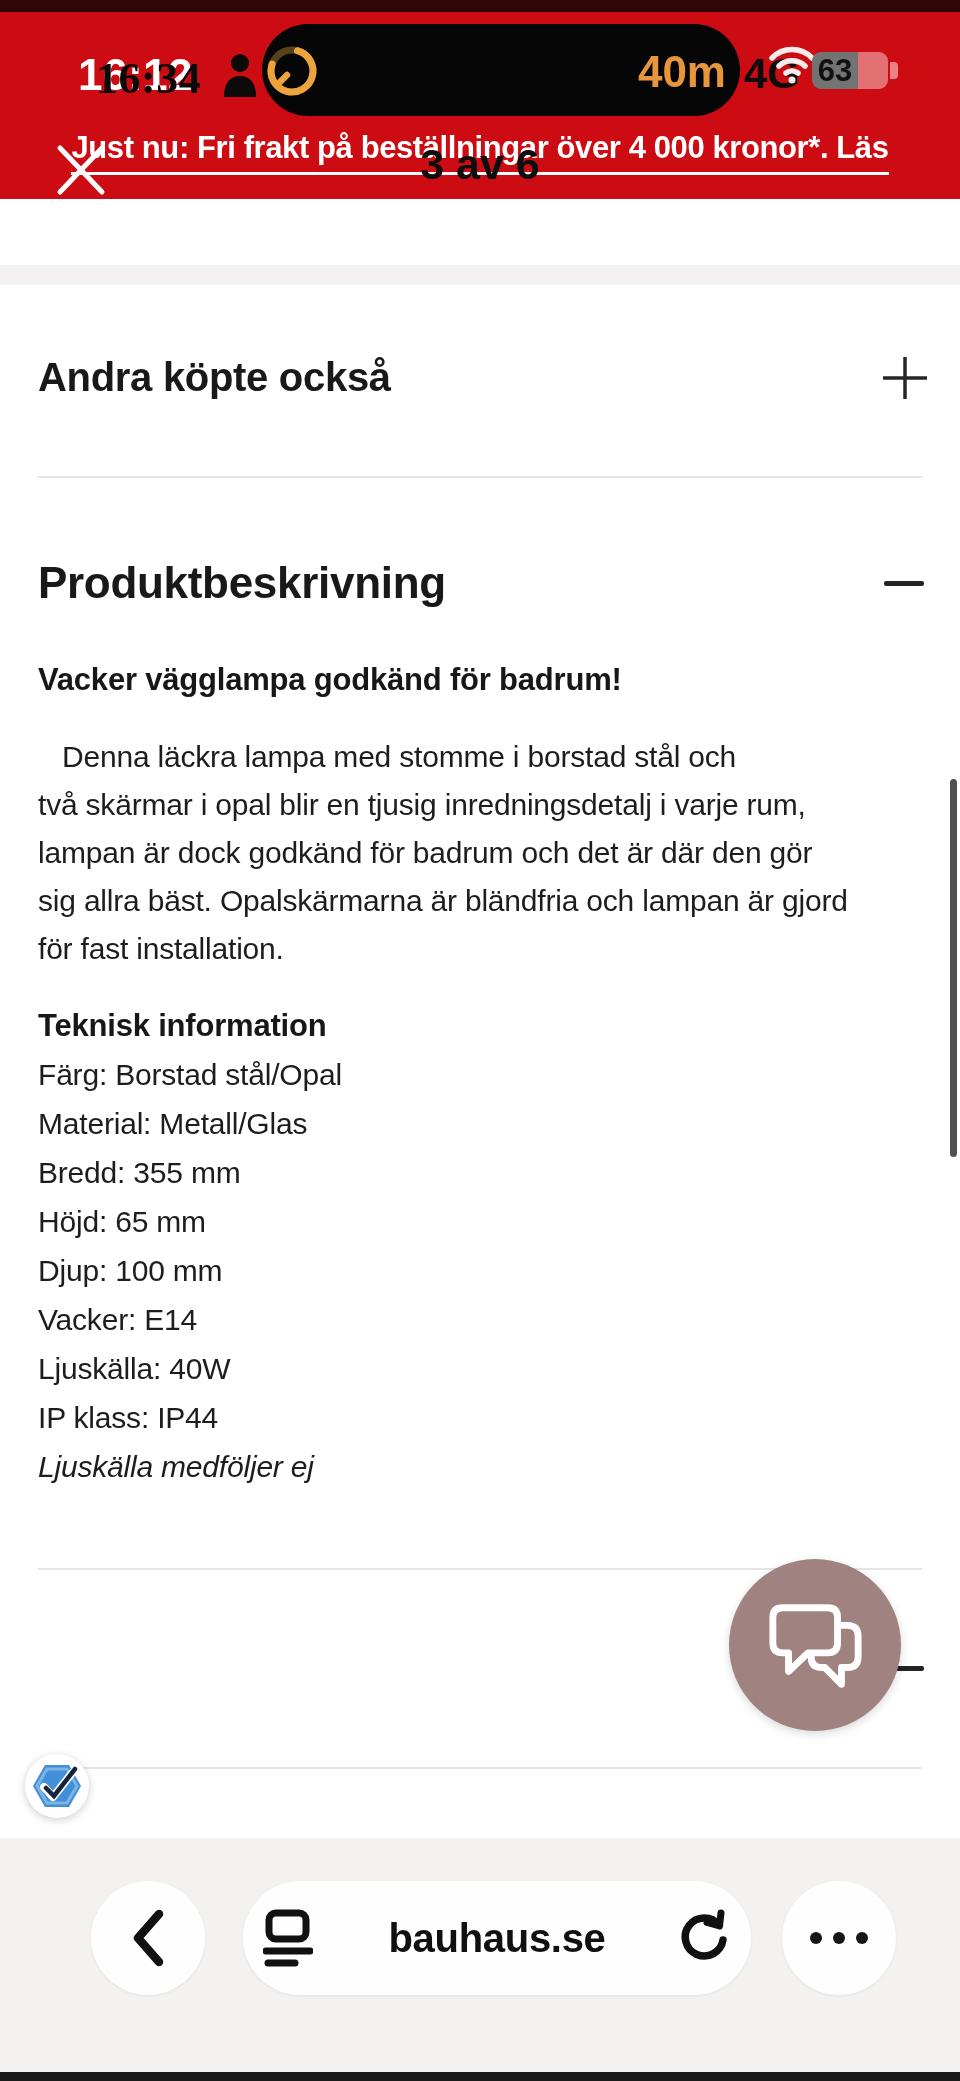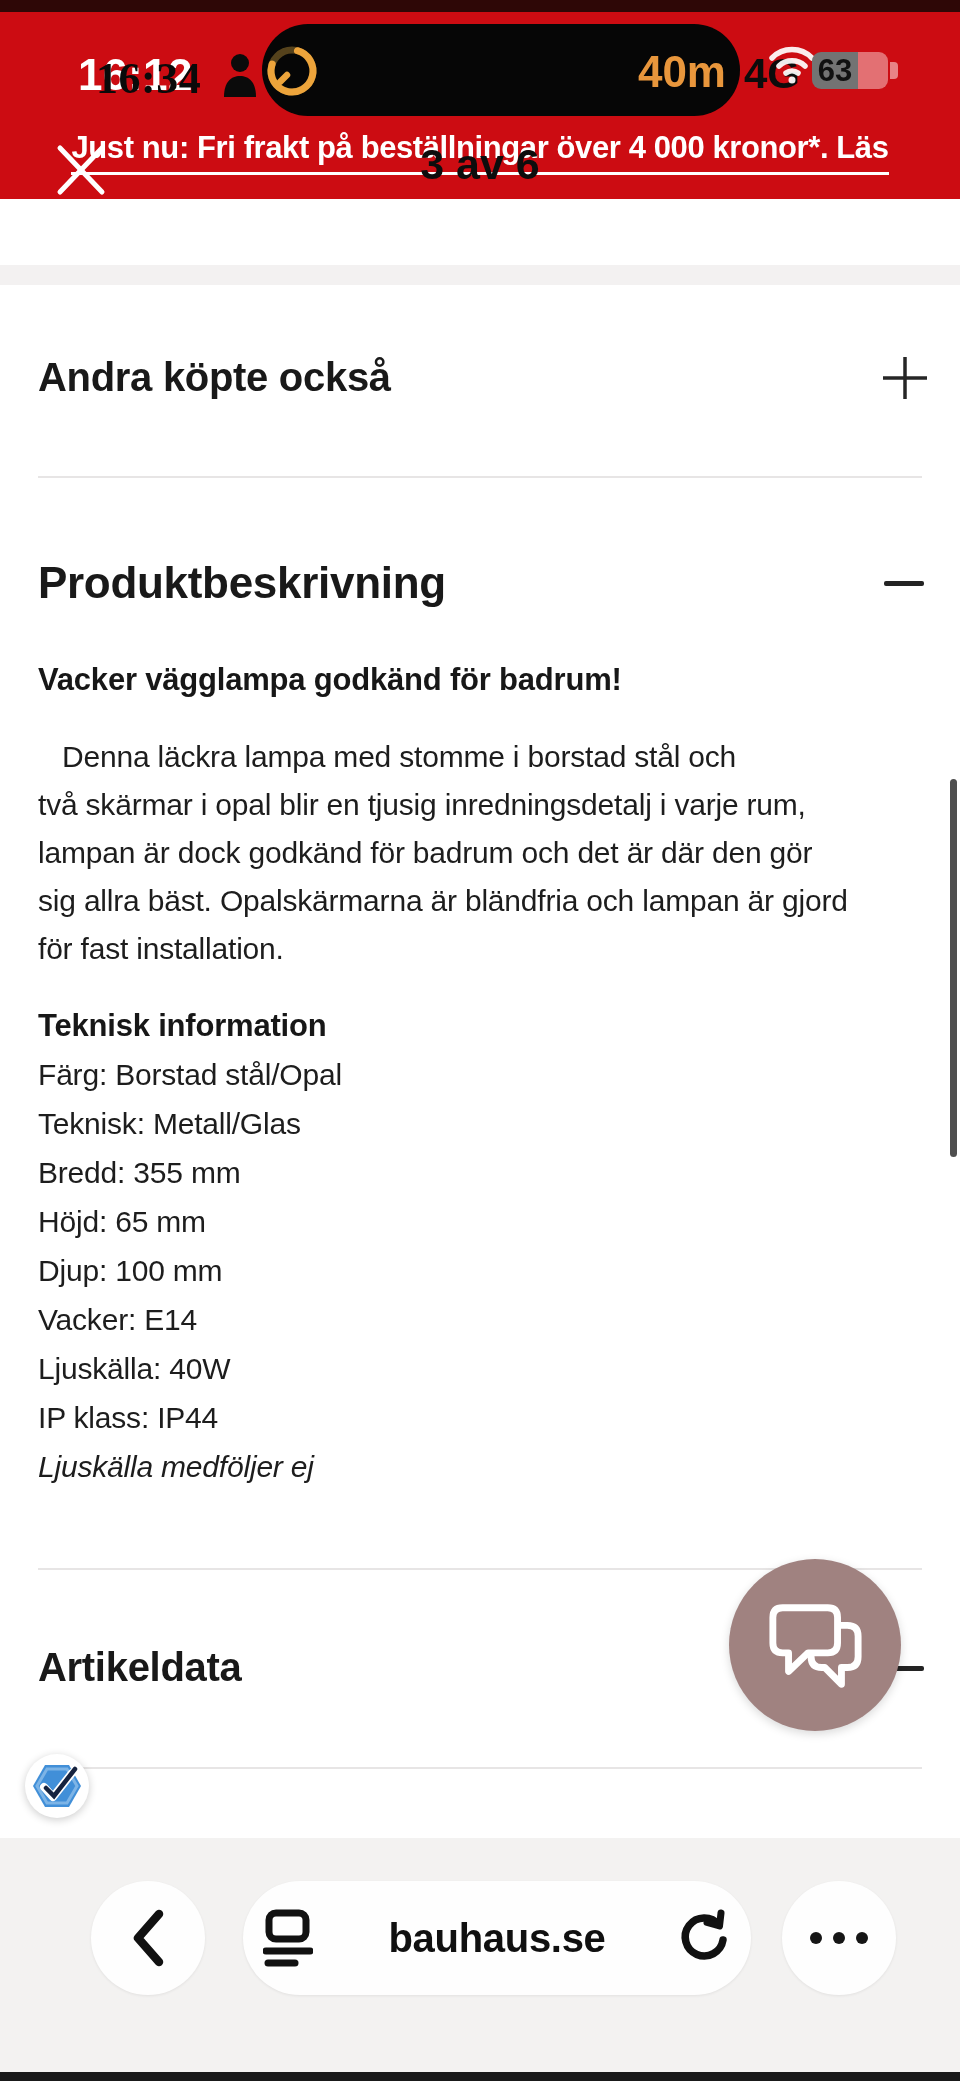--- a/index.html
+++ b/index.html
@@ -144,33 +144,32 @@
 
   <div class="abs body-line" style="left:38px; top:740px;margin-left:24px;">Denna läckra lampa med stomme i borstad stål och</div>
   <div class="abs body-line" style="left:38px; top:788px;">två skärmar i opal blir en tjusig inredningsdetalj i varje rum,</div>
   <div class="abs body-line" style="left:38px; top:884px;">sig allra bäst. Opalskärmarna är bländfria och lampan är gjord</div>
   <div class="abs body-line" style="left:38px; top:836px;">lampan är dock godkänd för badrum och det är där den gör</div>
   <div class="abs body-line" style="left:38px; top:932px;">för fast installation.</div>
 
   <div class="abs body-line bold" style="left:38px; top:1008px; font-size:31px;">Teknisk information</div>
 
   <div class="abs body-line" style="left:38px; top:1058px;">Färg: Borstad stål/Opal</div>
-  <div class="abs body-line" style="left:38px; top:1107px;">Teknisk: Metall/Glas</div>
+  <div class="abs body-line" style="left:38px; top:1107px;">Material: Metall/Glas</div>
   <div class="abs body-line" style="left:38px; top:1156px;">Bredd: 355 mm</div>
   <div class="abs body-line" style="left:38px; top:1205px;">Höjd: 65 mm</div>
   <div class="abs body-line" style="left:38px; top:1254px;">Djup: 100 mm</div>
   <div class="abs body-line" style="left:38px; top:1303px;">Vacker: E14</div>
   <div class="abs body-line" style="left:38px; top:1352px;">Ljuskälla: 40W</div>
   <div class="abs body-line" style="left:38px; top:1401px;">IP klass: IP44</div>
   <div class="abs body-line italic" style="left:38px; top:1450px;">Ljuskälla medföljer ej</div>
 
   <div class="abs scroll-thumb"></div>
 
   <div class="abs divider" style="left:38px; top:1568px; width:884px;"></div>
-  <div class="abs h-lg" style="left:38px; top:1645px;">Artikeldata</div>
   <div class="abs dash expander" style="left:884px; top:1666px; width:40px; height:5px;"></div>
 
   <div class="abs fab">
     <svg width="98" height="98" viewBox="0 0 100 100">
       <path d="M57 30 H83 Q94 30 94 41 V62 Q94 73 83 73 H77 V90 L60 73 H57 Q46 73 46 62 V41 Q46 30 57 30 Z" fill="none" stroke="#ffffff" stroke-width="7" stroke-linejoin="round"></path>
       <path d="M17 12 H63 Q73 12 73 22 V48 Q73 58 63 58 H43 L23 77 V58 H17 Q7 58 7 48 V22 Q7 12 17 12 Z" fill="#a08280" stroke="#ffffff" stroke-width="7" stroke-linejoin="round"></path>
     </svg>
   </div>
 
   <div class="abs divider" style="left:38px; top:1767px; width:884px;"></div>

